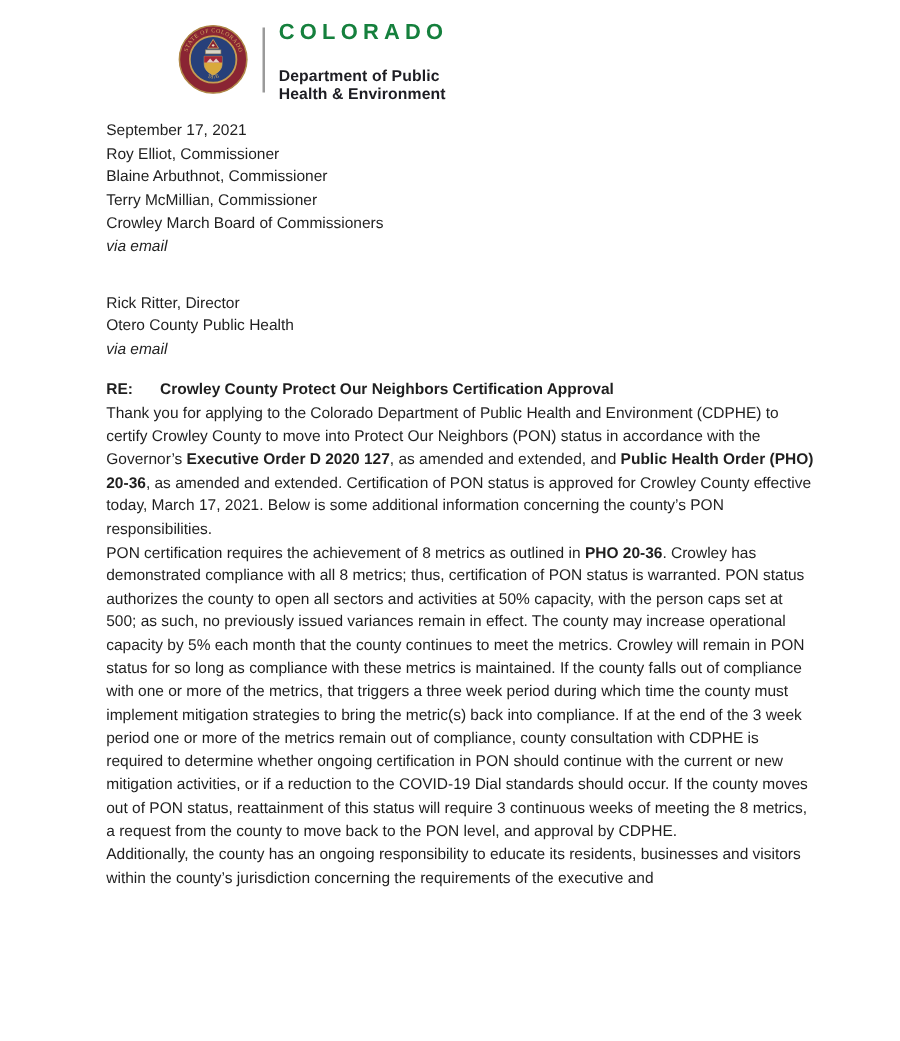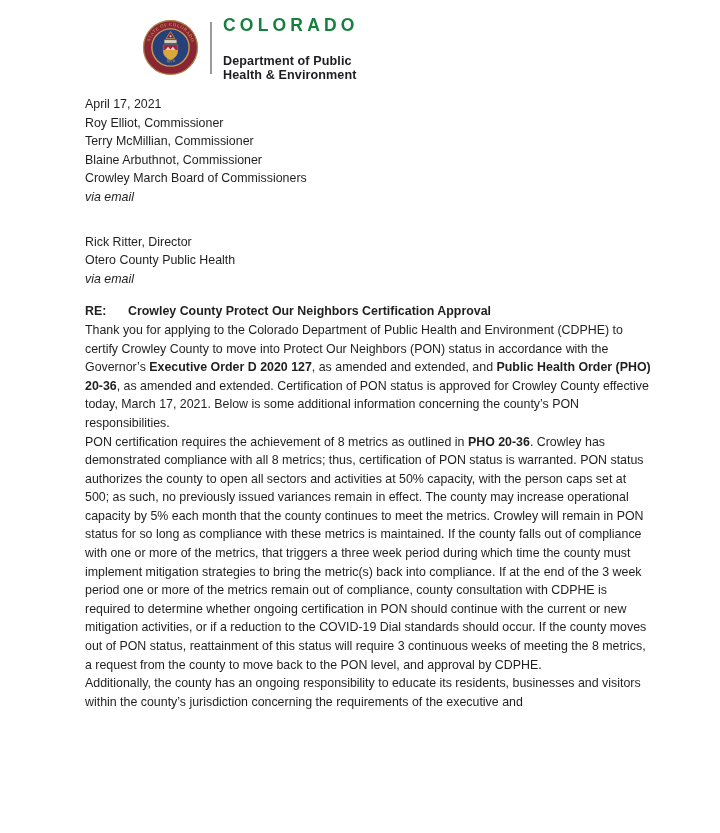--- a/index.html
+++ b/index.html
@@ -88,26 +88,26 @@
     <div class="lh-divider"></div>
     <div class="brand-text">
       <div class="brand-name">COLORADO</div>
       <div class="brand-dept">Department of Public</div>
       <div class="brand-dept" style="margin-top:0;">Health &amp; Environment</div>
     </div>
   </header>
 
   <main class="letter-body">
 
-    <p class="date-line">April 17, 2021</p>
+    <p class="date-line">September 17, 2021</p>
 
     <div class="addr-block-1">
       <p>Roy Elliot, Commissioner</p>
+      <p>Blaine Arbuthnot, Commissioner</p>
       <p>Terry McMillian, Commissioner</p>
-      <p>Blaine Arbuthnot, Commissioner</p>
       <p>Crowley March Board of Commissioners</p>
       <p class="italic">via email</p>
     </div>
 
     <div class="addr-block-2">
       <p>Rick Ritter, Director</p>
       <p>Otero County Public Health</p>
       <p class="italic">via email</p>
     </div>
 

